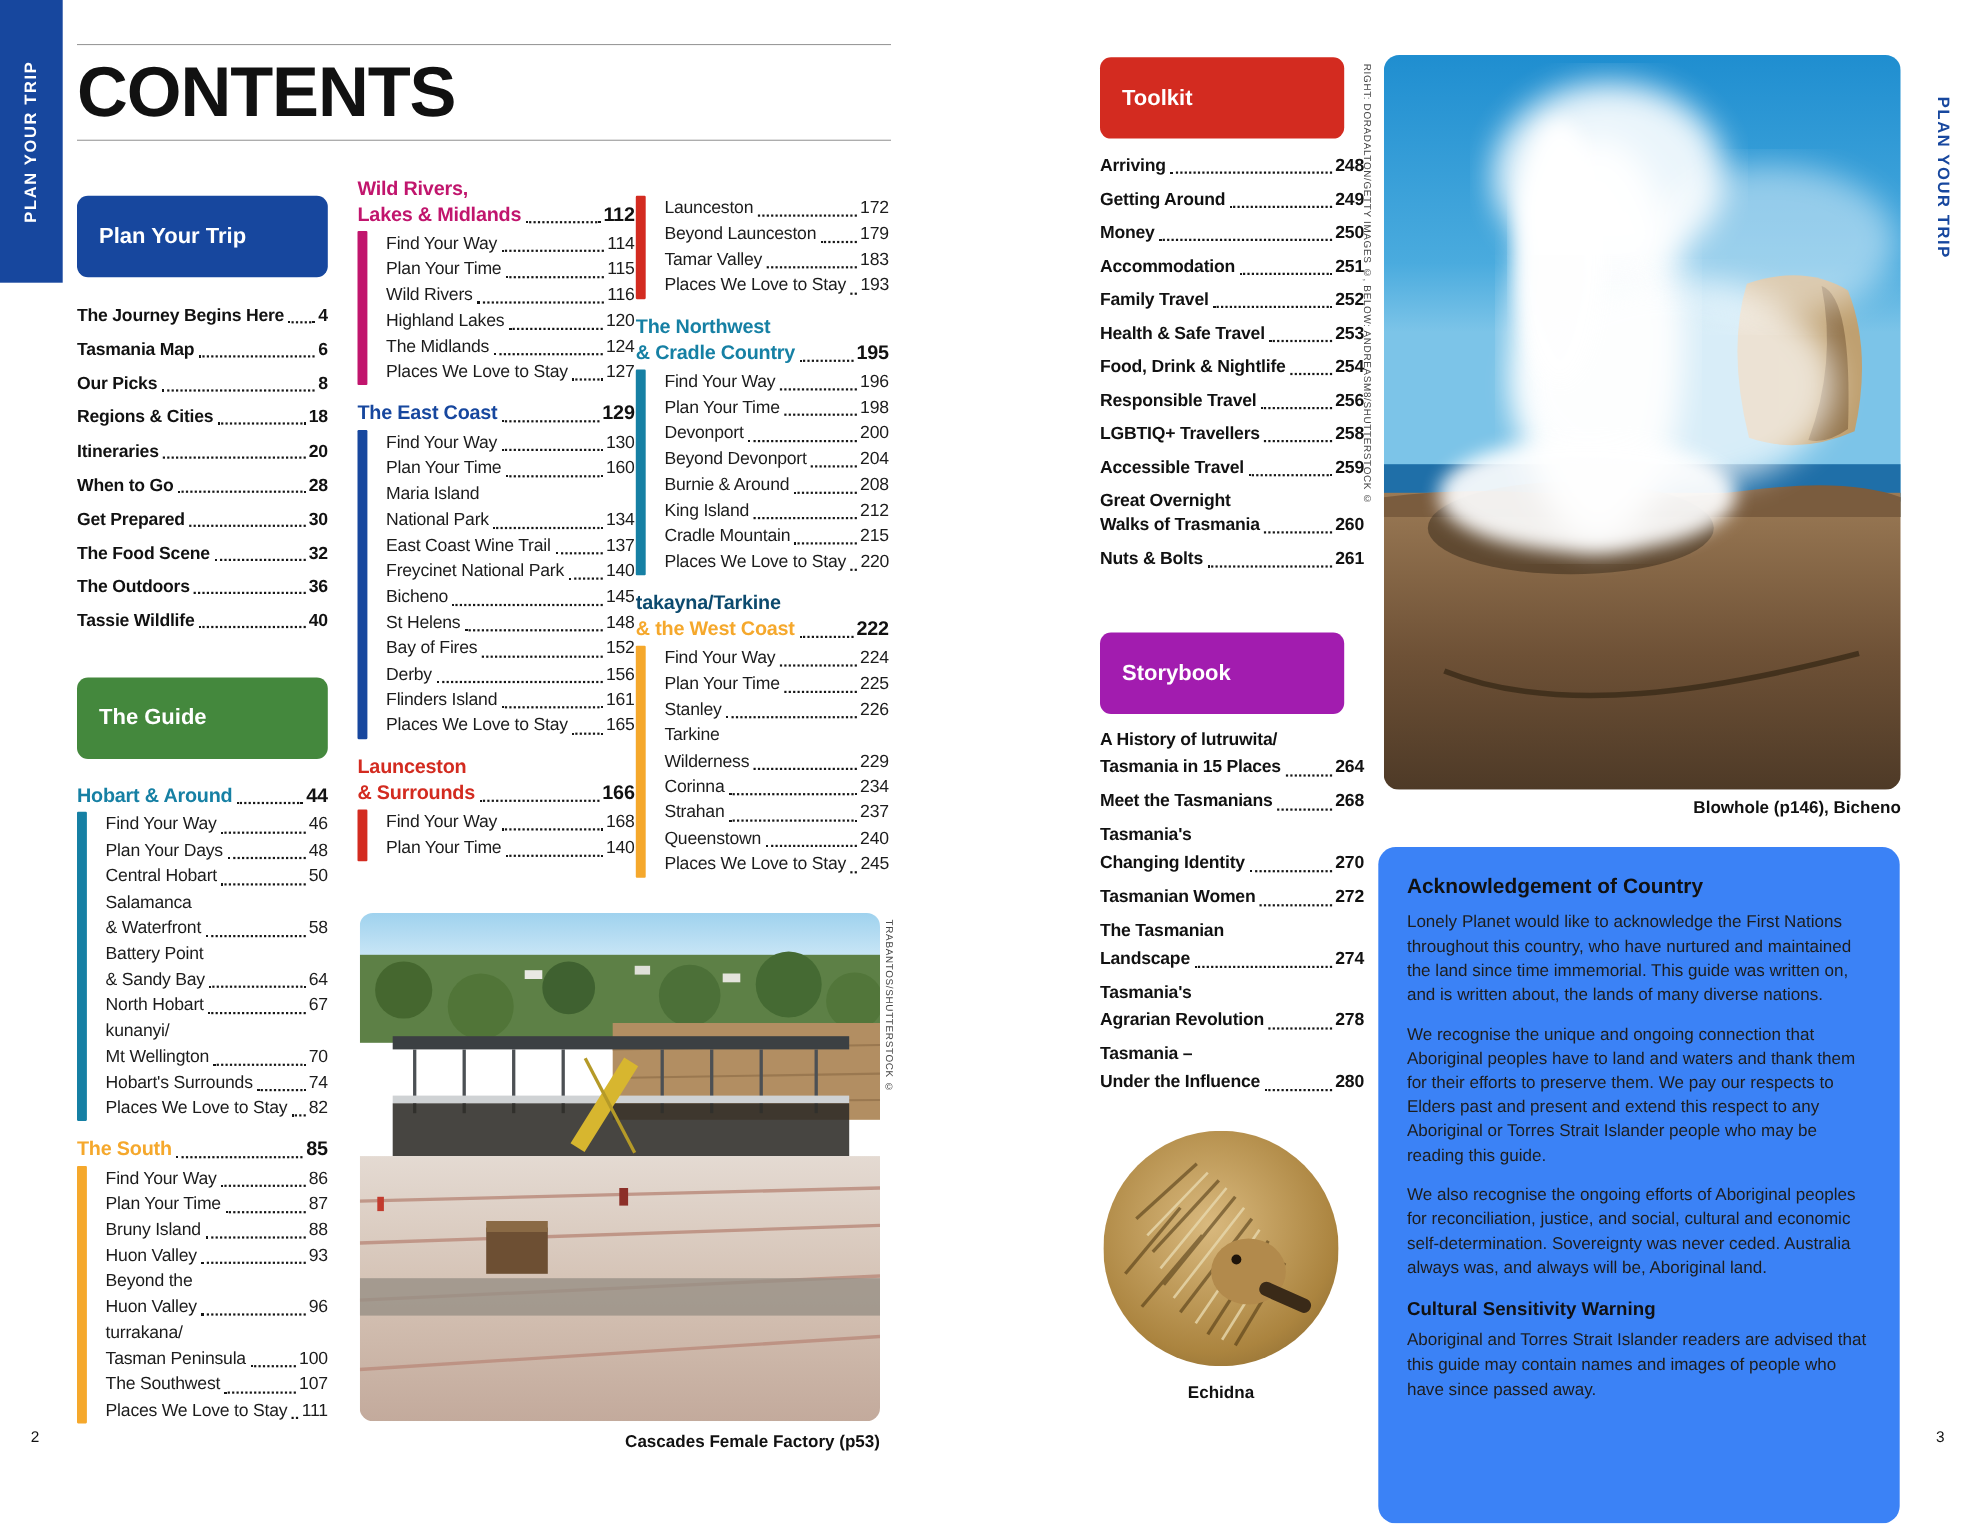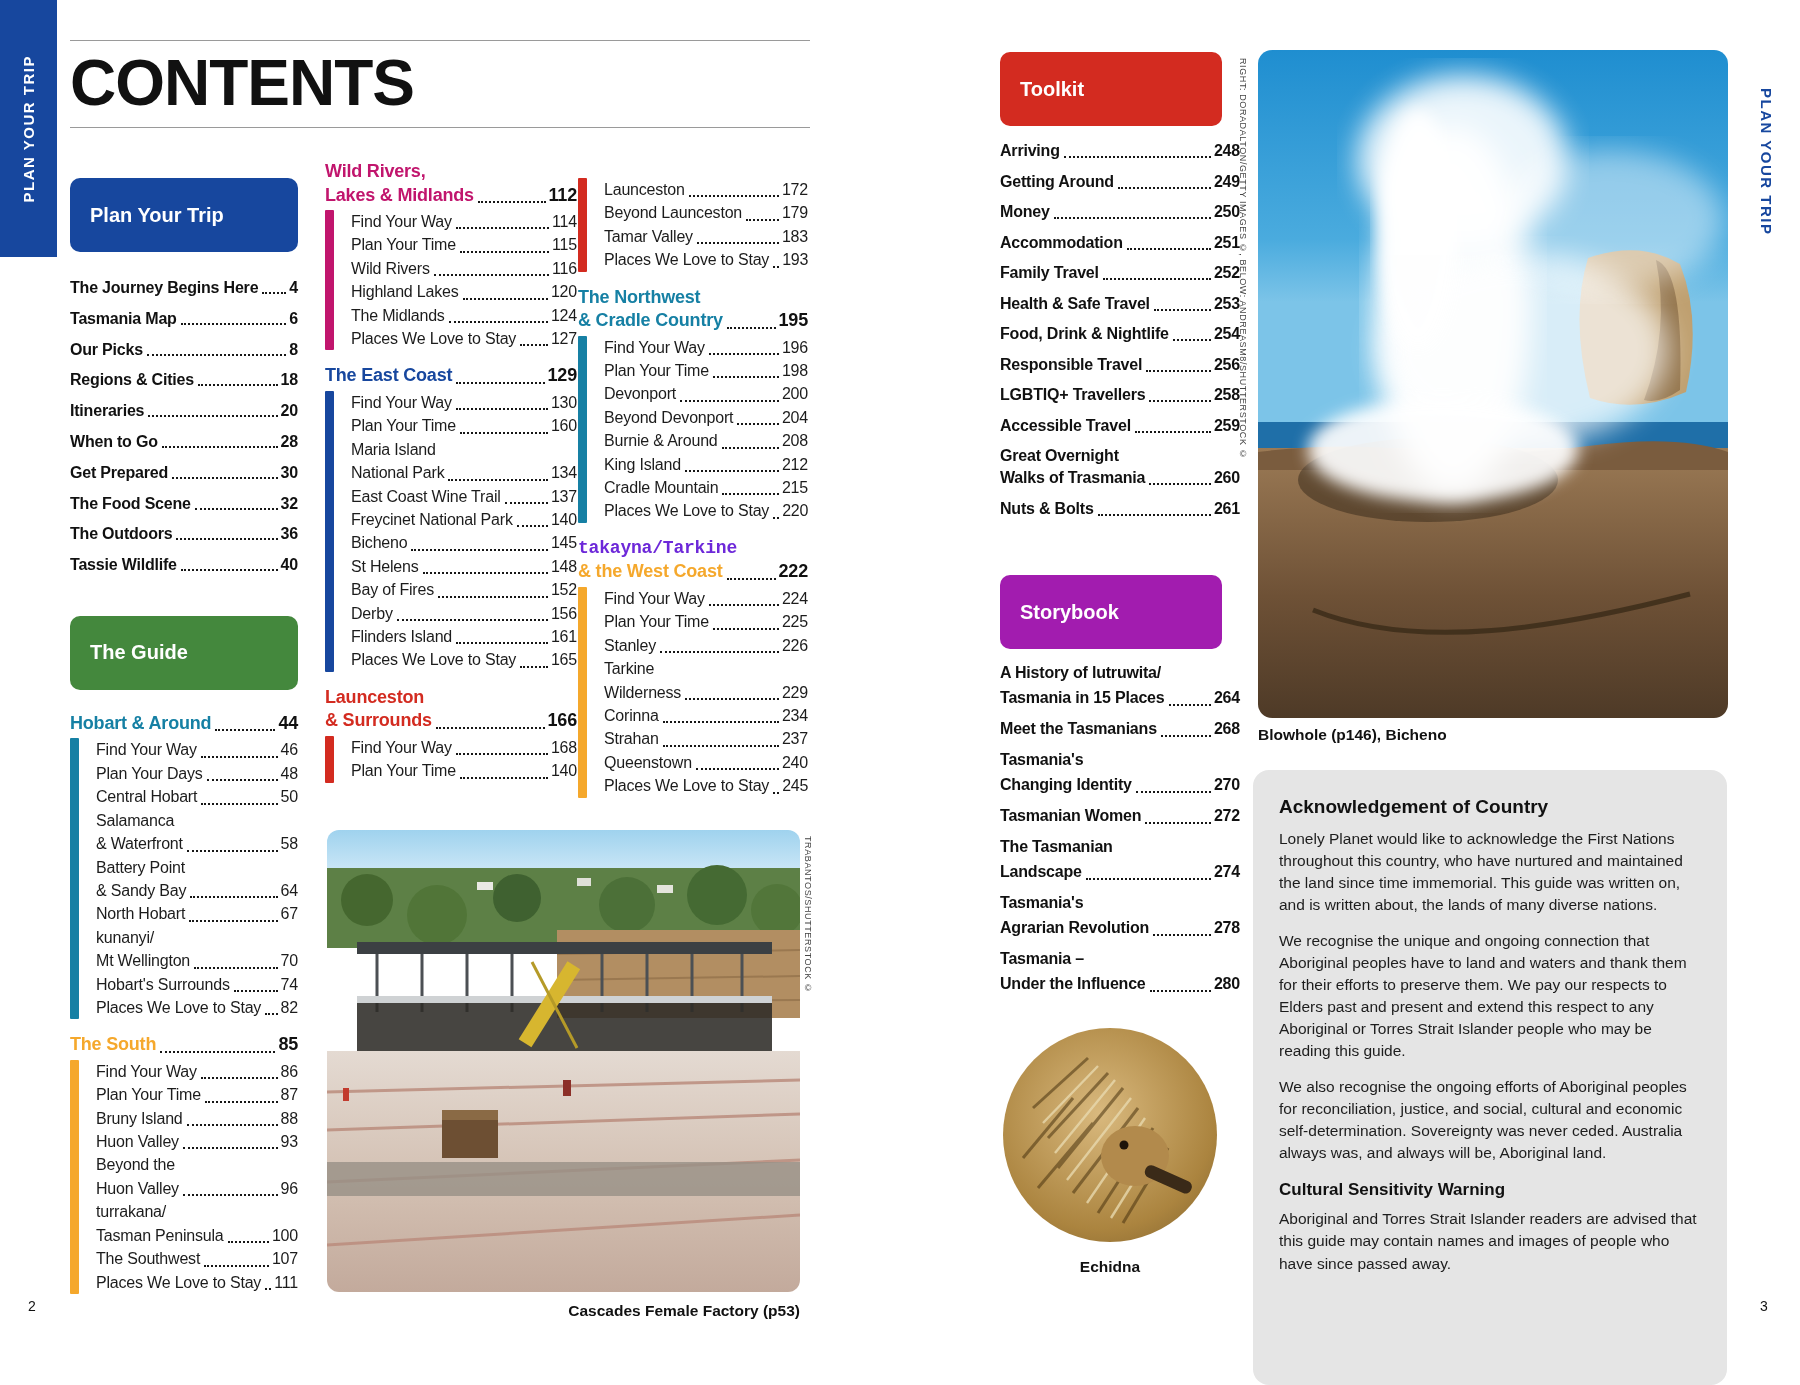--- a/index.html
+++ b/index.html
@@ -55,35 +55,35 @@
   .storybook-list .sec-list .row{line-height:25px;}
   .storybook-list .sec-list .item-end{margin-bottom:6px;}
 
   
   .photo{position:absolute;overflow:hidden;}
   #cascades-photo{left:327px;top:830px;width:473px;height:462px;border-radius:12px;}
   #blowhole-photo{left:1258px;top:50px;width:470px;height:668px;border-radius:14px;}
   #echidna-photo{left:1003px;top:1028px;width:214px;height:214px;border-radius:50%;}
   .caption{position:absolute;font-weight:700;font-size:15.5px;color:#111;}
   #cascades-caption{left:327px;top:1302px;width:473px;text-align:right;padding-right:4px;}
-  #blowhole-caption{left:1258px;top:726px;width:470px;}
+  #blowhole-caption{left:1258px;top:726px;width:470px;text-align:right;}
   #echidna-caption{left:1003px;top:1258px;width:214px;text-align:center;}
 
   .credit{position:absolute;writing-mode:vertical-rl;font-size:9px;color:#444;letter-spacing:0.6px;}
   #credit-cascades{left:803px;top:836px;}
   #credit-right{left:1238px;top:58px;}
 
   
   #toolkit-box{position:absolute;left:1000px;top:52px;width:222px;}
   #toolkit-list{position:absolute;left:1000px;top:140px;width:240px;}
   #storybook-box{position:absolute;left:1000px;top:575px;width:222px;}
   #storybook-list{position:absolute;left:1000px;top:660px;width:240px;}
 
   
-  #ack{position:absolute;left:1253px;top:770px;width:474px;height:615px;background:#e5e5e5;border-radius:16px;box-sizing:border-box;padding:26px 26px 20px 26px;}
+  #ack{position:absolute;left:1253px;top:770px;width:474px;height:615px;background:#3b82f6;border-radius:16px;box-sizing:border-box;padding:26px 26px 20px 26px;}
   #ack h3{margin:0 0 10px 0;font-size:19px;}
   #ack h4{margin:16px 0 8px 0;font-size:17px;}
   #ack p{margin:0 0 13px 0;font-size:15.5px;line-height:1.43;color:#1d1d1d;}
 </style>
 </head>
 <body>
 
 <div id="spread">
 
   <div class="sidebar-left">
@@ -519,21 +519,21 @@
               <span class="lab">Places We Love to Stay</span>
               <span class="lead"></span>
               <span class="pg">220</span>
             </div>
           </div>
         </div>
       </div>
     <div class="toc-section sub">
         <div class="sec-head">
           <div class="row">
-            <span class="lab" style="color: #6d28d9; font-family: Liberation Mono, monospace;">takayna/Tarkine</span>
+            <span class="lab" style="color: #0c4a6e;">takayna/Tarkine</span>
           </div>
           <div class="row item-end">
             <span class="lab" style="color: rgb(245, 168, 44);">&amp; the West Coast</span>
             <span class="lead"></span>
             <span class="pg">222</span>
           </div>
         </div>
         <div class="sec-body">
           <div class="bar" style="background: rgb(245, 168, 44);"></div>
           <div class="sec-list">

